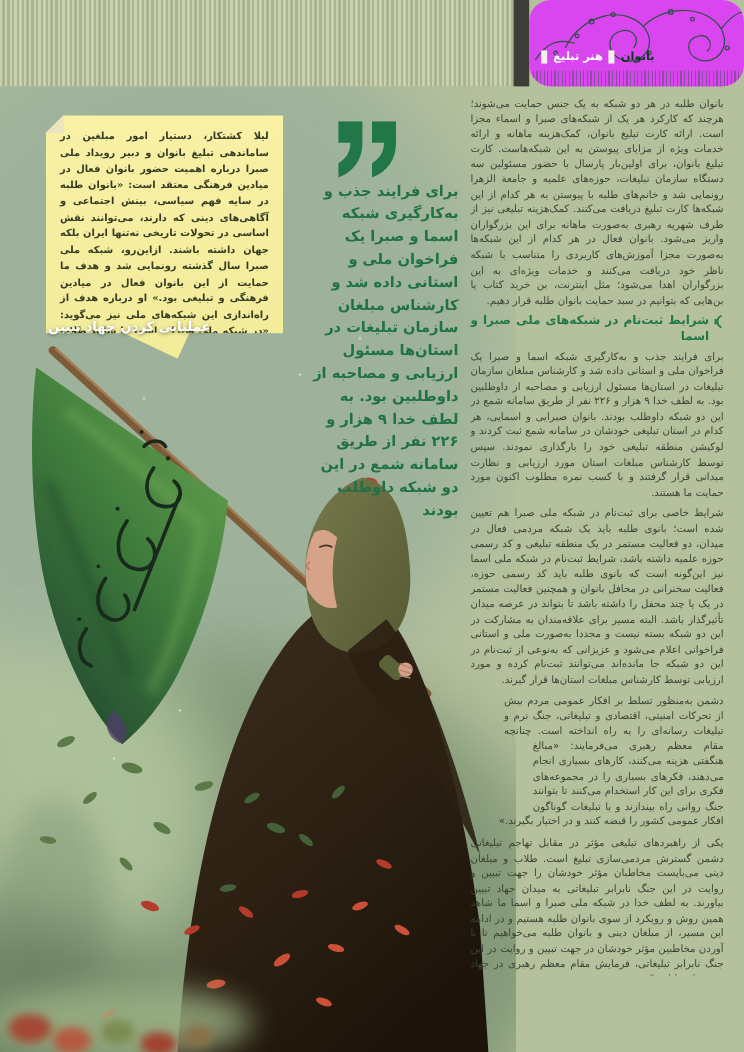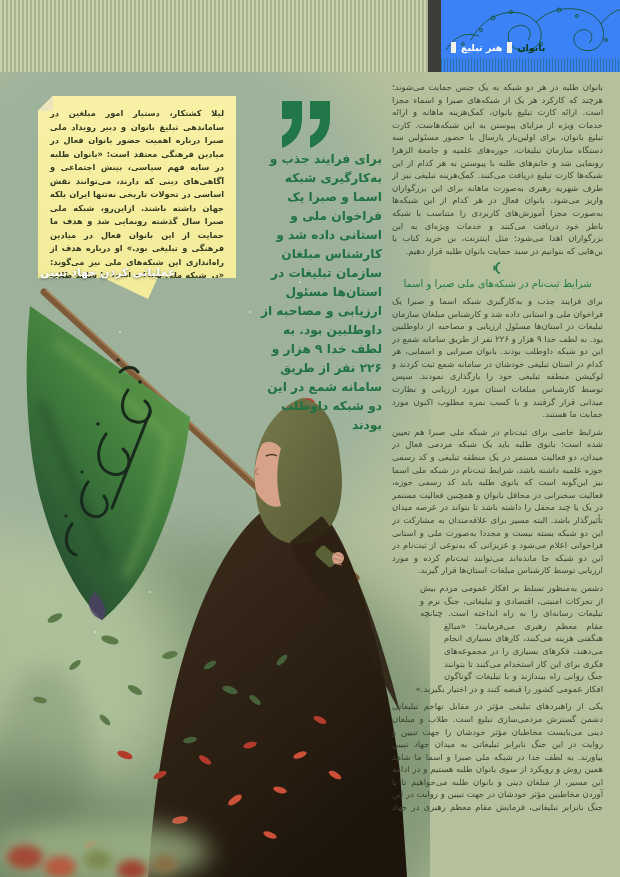--- a/index.html
+++ b/index.html
@@ -5,21 +5,21 @@
   * { box-sizing: border-box; margin: 0; padding: 0; }
   html,body { width:620px; height:877px; }
   body { font-family:"DejaVu Sans", sans-serif; background:#b5c09c; }
   .page { position:relative; width:620px; height:877px; overflow:hidden; background:#b5c09c; }
 
   
   .band { position:absolute; top:0; left:0; width:620px; height:72px; }
   .band-stripes { position:absolute; top:0; left:0; width:428px; height:72px;
     background:repeating-linear-gradient(90deg,#c9d1b1 0 2px,#a9b38e 2px 4px); }
   .band-divider { position:absolute; top:0; left:428px; width:13px; height:72px; background:#3f3d37; }
-  .band-green { position:absolute; top:0; left:441px; width:179px; height:72px; background:#3b82f6; overflow:hidden; }
+  .band-green { position:absolute; top:0; left:441px; width:179px; height:72px; background:#d946ef; overflow:hidden;border-radius:18px; }
   .band-green .bottom-stripes { position:absolute; left:0; bottom:0; width:100%; height:13px;
     background:repeating-linear-gradient(90deg,#17573166 0 1px,transparent 1px 3px); }
   .section-label { position:absolute; left:10px; top:42px; display:flex; align-items:center; gap:5px;
     font-size:9.5px; font-weight:bold; direction:ltr; }
   .sep-square { display:inline-block; width:5px; height:11px; background:#f2f2ea; }
   .lbl-art { color:#ffffff; direction:rtl; }
   .lbl-women { color:#0d3b22; direction:rtl; }
 
   
   .photo { position:absolute; top:72px; left:0; width:430px; height:805px; }
@@ -41,22 +41,22 @@
   
   .quote-glyph { position:absolute; top:101px; left:280px; }
   .pullquote { position:absolute; top:150px; left:256px; width:126px; direction:rtl;
     text-align:right; font-size:12.2px; font-weight:bold; line-height:19px; color:#207144; }
 
   
   .article { position:absolute; top:81px; left:392px; width:211px; height:732px;
     direction:rtl; text-align:justify; font-size:8.5px; line-height:12.6px; color:#3b4433;
     overflow:hidden; }
   .article p { margin-bottom:5px; }
-  .subhead { display:flex; align-items:center; gap:4px; direction:rtl;
-    color:#217747; font-weight:normal; font-size:10px; margin:5px 0 4px 0;flex-direction:column; }
+  .subhead { display:flex; align-items:flex-start; gap:4px; direction:rtl;
+    color:#217747; font-weight:bold; font-size:10px; margin:5px 0 4px 0; }
   .intrude-a { float:left; clear:left; width:28px; height:38px; }
   .intrude-b { float:left; clear:left; width:52px; height:58px; }
 
   
   .footer { position:absolute; top:825px; left:393px; width:222px; display:flex;
     align-items:center; gap:5px; direction:ltr; font-size:8.3px; color:#3c4734; }
   .footer .rtl { direction:rtl; unicode-bidi:isolate; }
   .page-num { color:#c03a2b; font-weight:bold; font-size:9px; }
   .red-block { display:inline-block; width:4px; height:10px; background:#c03a2b; }
   .red-pipe { display:inline-block; width:1.5px; height:9px; background:#c03a2b; }

